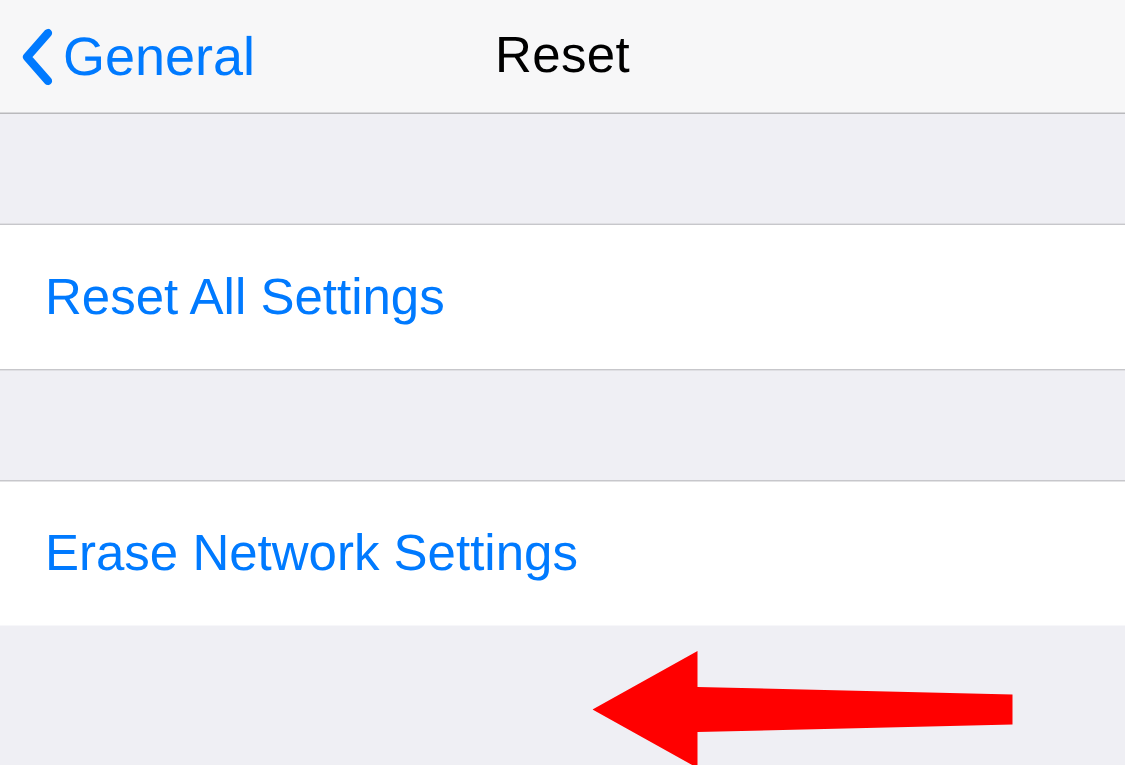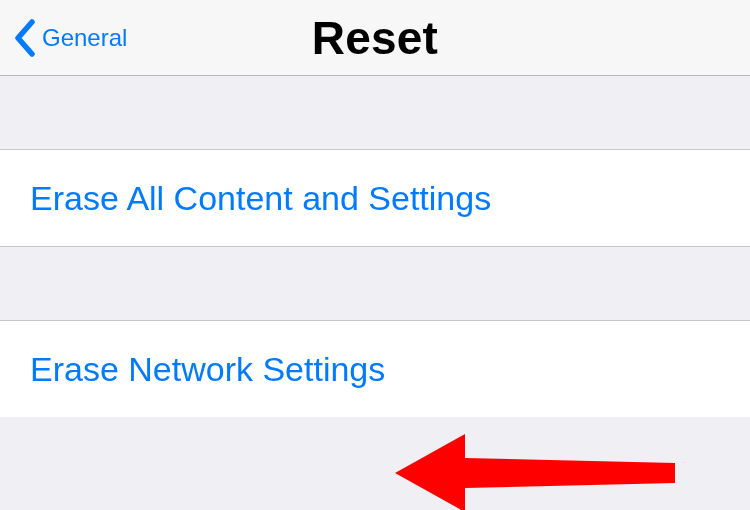--- a/index.html
+++ b/index.html
@@ -24,39 +24,39 @@
 
   .back-button {
     display: flex;
     align-items: center;
     position: absolute;
     left: 12px;
     top: 0;
     bottom: 0;
     cursor: pointer;
     color: #007aff;
-    font-size: 24px;
+    font-size: 36px;
     font-weight: 400;
   }
   .back-button .chevron {
     display: inline-block;
     margin-right: 6px;
     line-height: 0;
   }
   .back-button svg {
     width: 24px;
     height: 38px;
     display: block;
   }
 
   .nav-title {
     margin: 14px auto;
     color: #000;
-    font-size: 46px;
-    font-weight: 700;
+    font-size: 34px;
+    font-weight: 400;
     letter-spacing: 0.2px;
   }
 
   .group {
     background: #fff;
   }
   .group.first {
     margin-top: 73px;
     border-top: 1px solid #c7c7cb;
     border-bottom: 1px solid #c7c7cb;
@@ -106,21 +106,21 @@
           <polyline points="20,3 6,19 20,35" fill="none" stroke="#007aff" stroke-width="5.5" stroke-linecap="round" stroke-linejoin="round"></polyline>
         </svg>
     </span>
     <span>General</span>
   </div>
   <div class="nav-title">Reset</div>
 </div>
 
 <div class="group first">
   <div class="row">
-    <span>Erase All Content and Settings</span>
+    <span>Reset All Settings</span>
   </div>
 </div>
 
 <div class="group second">
   <div class="row">
     <span>Erase Network Settings</span>
   </div>
 </div>
 
 <div class="annotation-arrow">

